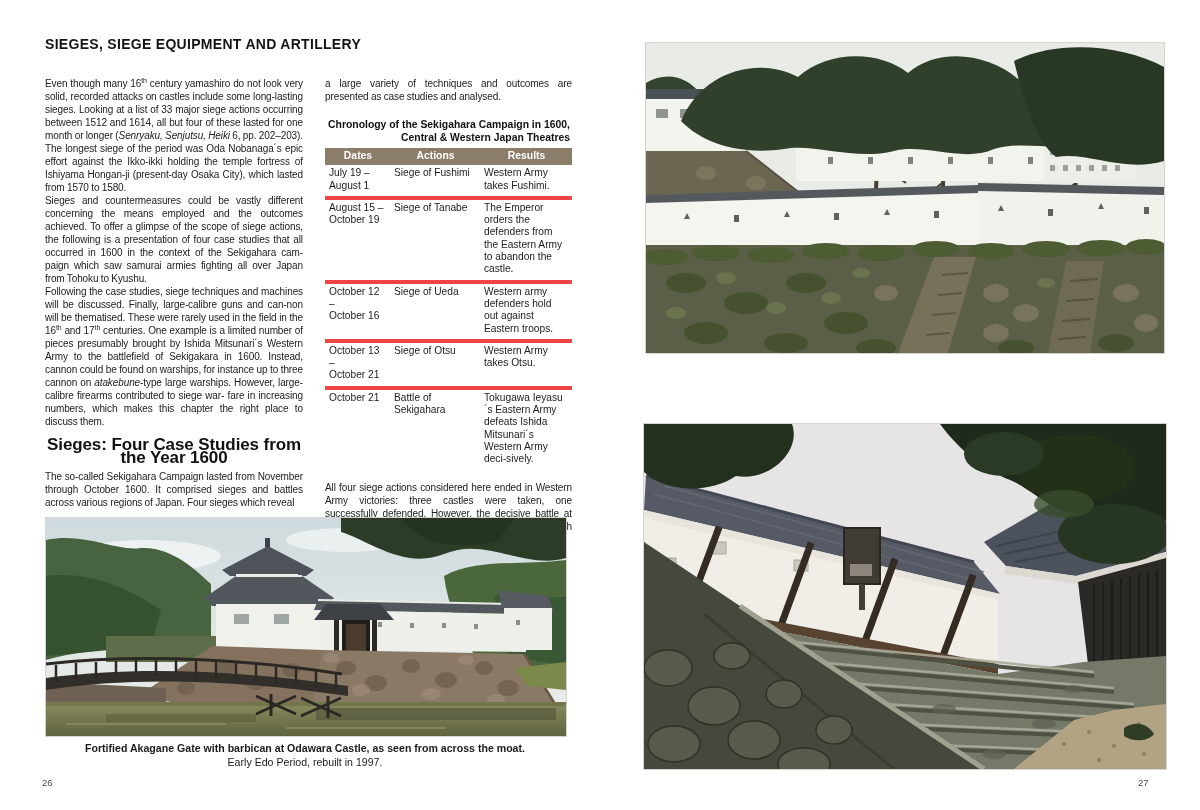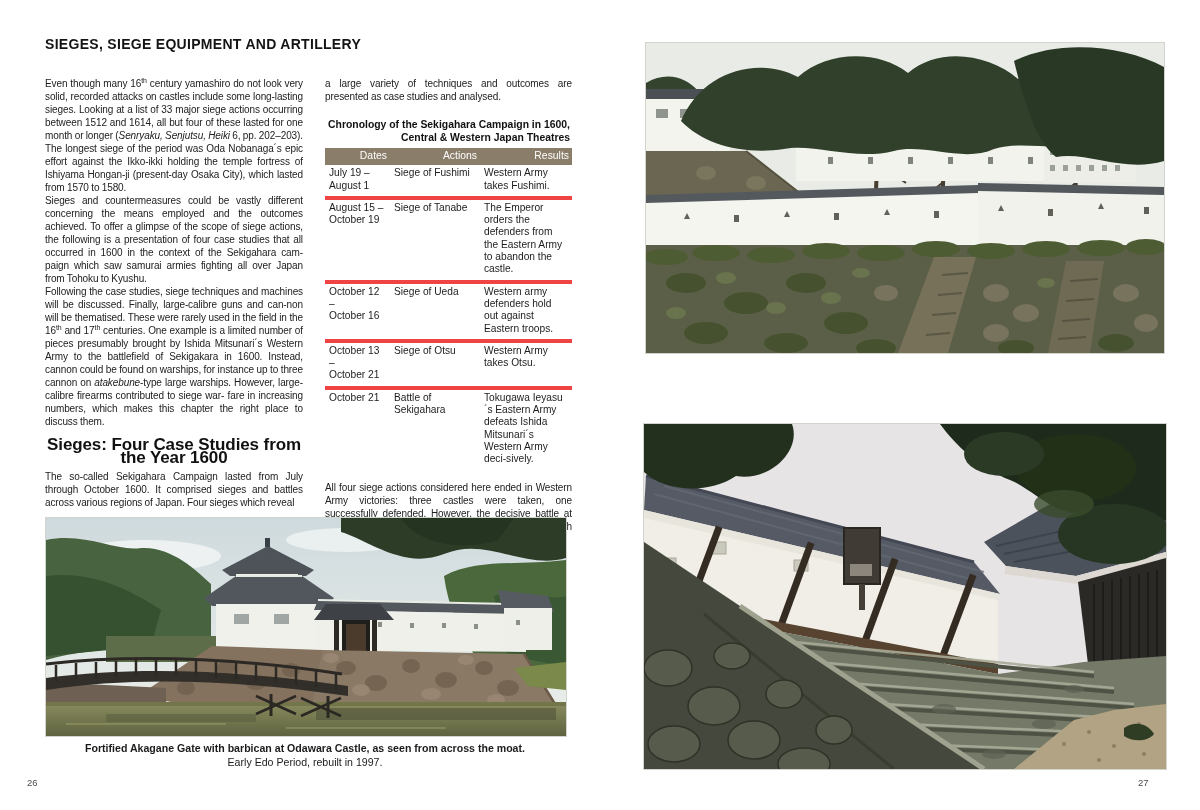--- a/index.html
+++ b/index.html
@@ -26,53 +26,53 @@
     font-size:17px;font-weight:bold;text-align:center;color:#111;
     margin:10px 0 6px 0;letter-spacing:-0.1px;
   }
   
   .tbl-title{
     font-size:10.4px;font-weight:bold;text-align:right;line-height:12.5px;
     margin:16px 2px 4px 2px;color:#111;
   }
   table.chron{width:100%;border-collapse:collapse;font-size:10.2px;line-height:12.3px;}
   table.chron th{
-    background:var(--thbg,#8a7d6a);color:#fff;font-weight:normal;text-align:right;
+    background:var(--thbg,#8a7d6a);color:#fff;font-weight:bold;text-align:center;
     padding:2px 3px 3px 4px;font-size:10.4px;
   }
   table.chron td{
     vertical-align:top;text-align:left;padding:2px 4px 4px 4px;
     border-top:4px solid #ef4444;white-space:pre-line;color:#1c1c1c;
   }
   table.chron tbody tr:first-child td{border-top:none;}
   table.chron th:nth-child(1),table.chron td:nth-child(1){width:57px;}
   table.chron th:nth-child(2),table.chron td:nth-child(2){width:82px;}
   .after-table{margin-top:11px !important;}
   
   .photo{position:absolute;border:1px solid #d4d4ce;background:#fff;}
   
   .caption{font-size:10.6px;line-height:13.5px;text-align:center;color:#1b1b1b;}
   .caption b{font-weight:bold;}
   #cap-left{left:45px;top:742px;width:520px;}
   #cap-right{left:645px;top:366px;width:520px;}
   .folio{font-size:9.5px;color:#4a4a4a;}
-  #folio-26{left:27px;top:777px;}
+  #folio-26{left:42px;top:777px;}
   #folio-27{left:1138px;top:777px;width:26px;text-align:left;}
 </style>
 </head>
 <body>
 
 <div class="abs chapter-title">SIEGES, SIEGE EQUIPMENT AND ARTILLERY</div>
 
 <div class="abs text-col" id="col1">
   <p>Even though many 16<sup>th</sup> century yamashiro do not look very solid, recorded attacks on castles include some long-lasting sieges. Looking at a list of 33 major siege actions occurring between 1512 and 1614, all but four of these lasted for one month or longer (<i>Senryaku, Senjutsu, Heiki</i> 6, pp. 202–203). The longest siege of the period was Oda Nobanaga´s epic effort against the Ikko-ikki holding the temple fortress of Ishiyama Hongan-ji (present-day Osaka City), which lasted from 1570 to 1580.</p>
   <p>Sieges and countermeasures could be vastly different concerning the means employed and the outcomes achieved. To offer a glimpse of the scope of siege actions, the following is a presentation of four case studies that all occurred in 1600 in the context of the Sekigahara cam-paign which saw samurai armies fighting all over Japan from Tohoku to Kyushu.</p>
   <p>Following the case studies, siege techniques and machines will be discussed. Finally, large-calibre guns and can-non will be thematised. These were rarely used in the field in the 16<sup>th</sup> and 17<sup>th</sup> centuries. One example is a limited number of pieces presumably brought by Ishida Mitsunari´s Western Army to the battlefield of Sekigakara in 1600. Instead, cannon could be found on warships, for instance up to three cannon on <i>atakebune</i>-type large warships. However, large-calibre firearms contributed to siege war- fare in increasing numbers, which makes this chapter the right place to discuss them.</p>
   <div class="section-heading">Sieges: Four Case Studies from the Year 1600</div>
-  <p>The so-called Sekigahara Campaign lasted from July through October 1600. It comprised sieges and battles across various regions of Japan. Four sieges which reveal</p>
+  <p>The so-called Sekigahara Campaign lasted from November through October 1600. It comprised sieges and battles across various regions of Japan. Four sieges which reveal</p>
 </div>
 
 <div class="abs text-col" id="col2">
   <p>a large variety of techniques and outcomes are presented as case studies and analysed.</p>
   <div class="tbl-title">Chronology of the Sekigahara Campaign in 1600, Central &amp; Western Japan Theatres</div>
   <table class="chron">
     <thead>
       <tr>
         <th>Dates</th>
         <th>Actions</th>

